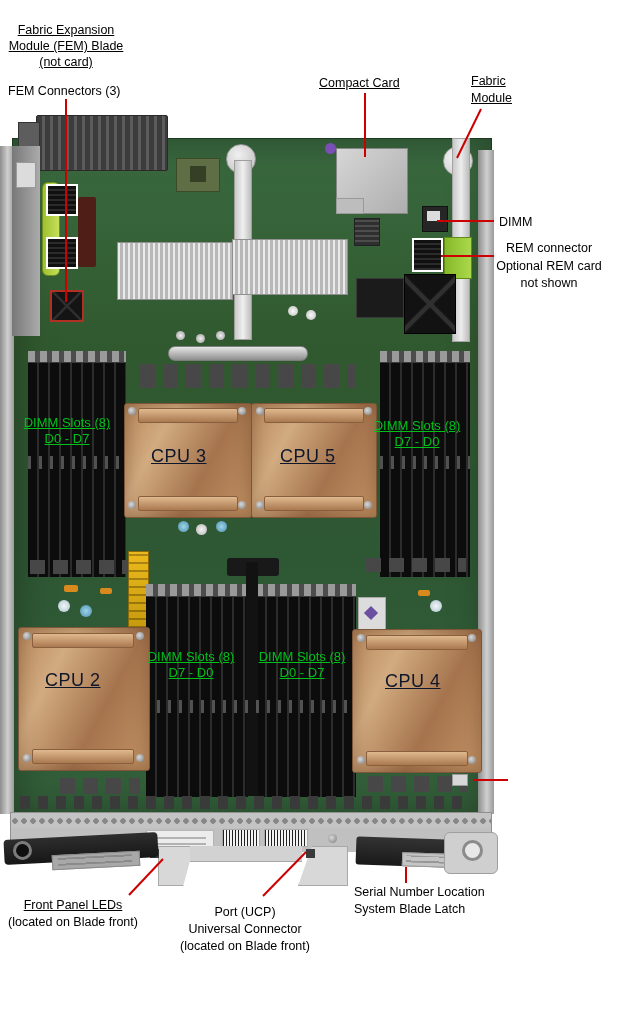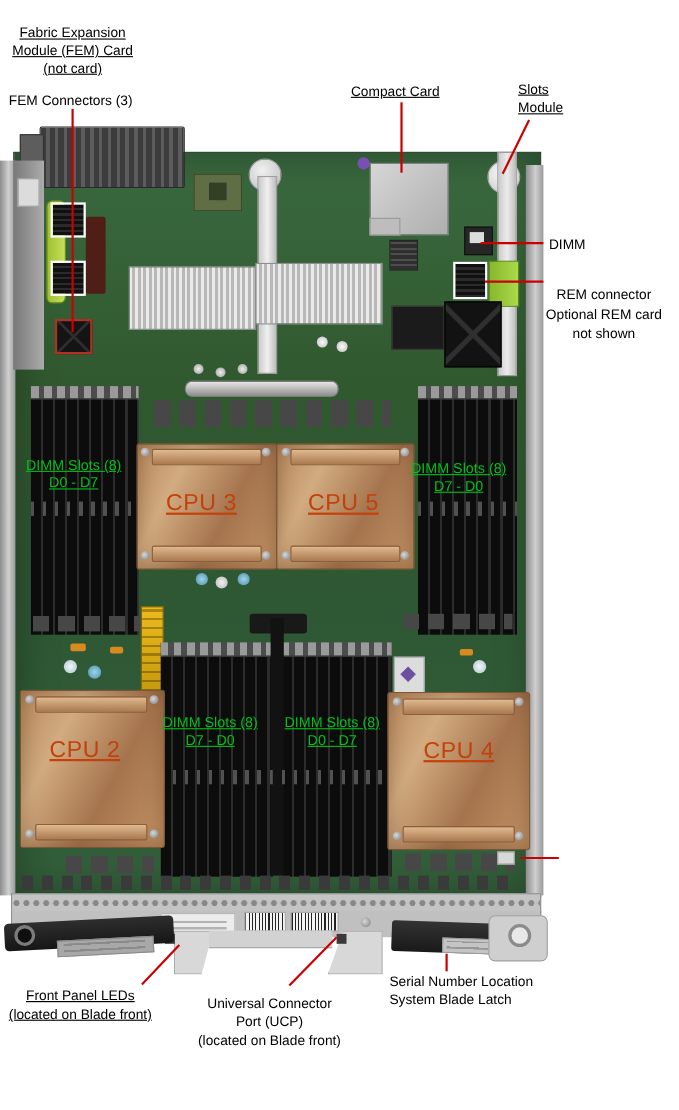--- a/index.html
+++ b/index.html
@@ -4,21 +4,21 @@
 <style>
   html,body{margin:0;padding:0;background:#fff;}
   #stage{position:relative;width:617px;height:1009px;background:#fff;overflow:hidden;
          font-family:"Liberation Sans",sans-serif;}
   .abs{position:absolute;}
   .lbl{position:absolute;font-size:12.5px;line-height:17px;color:#000;white-space:nowrap;}
   .ctr{text-align:center;}
   .u{text-decoration:underline;}
   .glbl{position:absolute;font-size:13px;line-height:16px;color:#00c019;text-align:center;white-space:nowrap;}
   .glbl .u{text-decoration:underline;}
-  .cpulbl{position:absolute;font-size:21px;color:#c2410c;text-decoration:underline;white-space:nowrap;letter-spacing:.5px;}
+  .cpulbl{position:absolute;font-size:18px;color:#0f172a;text-decoration:underline;white-space:nowrap;letter-spacing:.5px;}
   .pcb{background:linear-gradient(180deg,#3a6a40 0%,#31592f 30%,#2e5733 60%,#33603a 100%);
        border:1px solid #1d3a20;box-shadow:inset 0 0 40px rgba(0,0,0,.35);}
   .rail{background:linear-gradient(90deg,#8d8d8d,#cfcfcf 55%,#9a9a9a);}
   .dimm{background:repeating-linear-gradient(90deg,#0c0c0c 0 9px,#2c2c2c 9px 11px);border-top:1px solid #3a3a3a;}
   .dotband{background:repeating-linear-gradient(90deg,#8a8a8a 0 3px,transparent 3px 11px);opacity:.55;}
   .latchrow{background:repeating-linear-gradient(90deg,#9a9a9a 0 7px,#4c4c4c 7px 12px);}
   .copper{background:linear-gradient(118deg,#b9895e 0%,#d2ab80 28%,#a5744e 62%,#c29264 100%);
           border:1px solid #7c5636;border-radius:3px;box-shadow:inset 0 0 18px rgba(60,30,10,.35);}
   .cbar{background:linear-gradient(#e0b98e,#aa7950);border:1px solid #8a5f3e;border-radius:2px;}
   .screw{background:radial-gradient(circle at 40% 40%,#d8d8d8,#7a7a7a);border-radius:50%;}
@@ -176,38 +176,38 @@
     <line x1="437" y1="221" x2="494" y2="221" stroke="#cc0000" stroke-width="2"></line>
     <line x1="441" y1="256" x2="494" y2="256" stroke="#cc0000" stroke-width="2"></line>
     <line x1="473" y1="780" x2="508" y2="780" stroke="#cc0000" stroke-width="2"></line>
     <line x1="163" y1="859" x2="129" y2="895" stroke="#cc0000" stroke-width="2"></line>
     <line x1="306" y1="852" x2="263" y2="896" stroke="#cc0000" stroke-width="2"></line>
     <line x1="406" y1="867" x2="406" y2="883" stroke="#cc0000" stroke-width="2"></line>
   </svg>
 
   <div class="lbl ctr" style="left:6px;top:22px;width:120px;line-height:16px;">
     <div><span class="u">Fabric Expansion</span></div>
-    <div><span class="u">Module (FEM) Card</span></div>
+    <div><span class="u">Module (FEM) Blade</span></div>
     <div><span class="u">(not card)</span></div>
   </div>
 
   <div class="lbl" style="left:8px;top:83px;">FEM Connectors (3)</div>
 
   <div class="lbl" style="left:319px;top:75px;">
     <span class="u">Compact Card</span>
   </div>
 
   <div class="lbl" style="left:471px;top:73px;">
-    <div><span class="u">Slots</span></div>
+    <div><span class="u">Fabric</span></div>
     <div><span class="u">Module</span></div>
   </div>
 
   <div class="lbl" style="left:499px;top:214px;">DIMM</div>
 
-  <div class="lbl ctr" style="left:486px;top:260px;width:126px;line-height:17.5px;">
+  <div class="lbl ctr" style="left:486px;top:240px;width:126px;line-height:17.5px;">
     <div>REM connector</div>
     <div>Optional REM card</div>
     <div>not shown</div>
   </div>
 
   <div class="glbl" style="left:16px;top:415px;width:102px;">
     <div><span class="u">DIMM Slots (8)</span></div>
     <div><span class="u">D0 - D7</span></div>
   </div>
 
@@ -225,28 +225,28 @@
     <div><span class="u">DIMM Slots (8)</span></div>
     <div><span class="u">D0 - D7</span></div>
   </div>
 
   <div class="cpulbl" style="left:151px;top:446px;">CPU 3</div>
   <div class="cpulbl" style="left:280px;top:446px;">CPU 5</div>
   <div class="cpulbl" style="left:45px;top:670px;">CPU 2</div>
   <div class="cpulbl" style="left:385px;top:671px;">CPU 4</div>
 
 
-  <div class="lbl ctr" style="left:0px;top:897px;width:146px;text-decoration:underline;">
+  <div class="lbl ctr" style="left:0px;top:897px;width:146px;">
     <div><span class="u">Front Panel LEDs</span></div>
     <div>(located on Blade front)</div>
   </div>
 
   <div class="lbl ctr" style="left:171px;top:904px;width:148px;">
+    <div>Port (UCP)</div>
     <div>Universal Connector</div>
-    <div>Port (UCP)</div>
     <div>(located on Blade front)</div>
   </div>
 
   <div class="lbl" style="left:354px;top:884px;">
     <div>Serial Number Location</div>
     <div>System Blade Latch</div>
   </div>
 
 </div>
 

